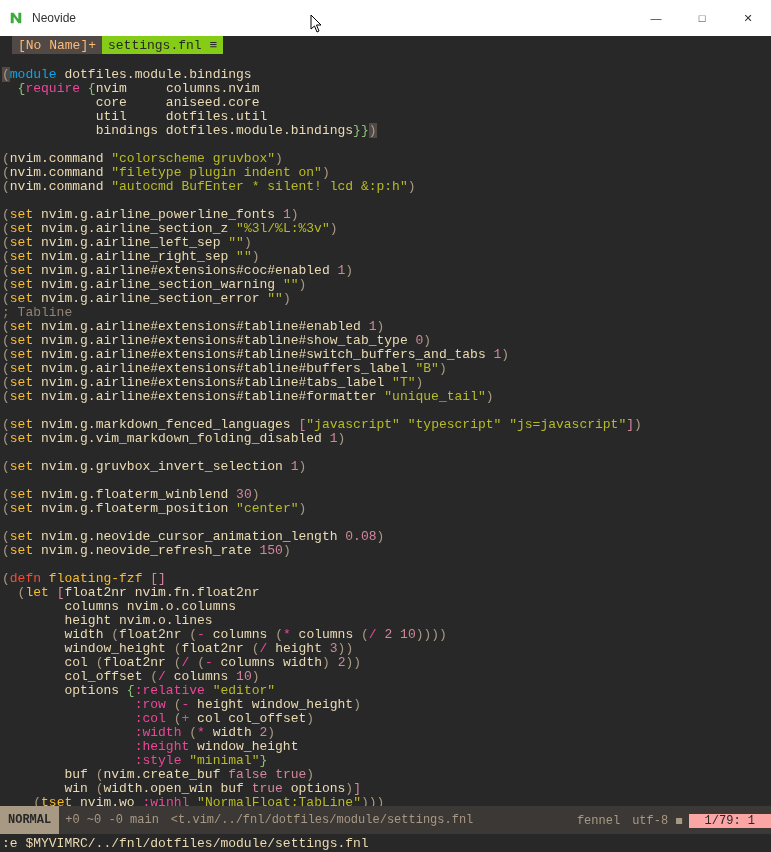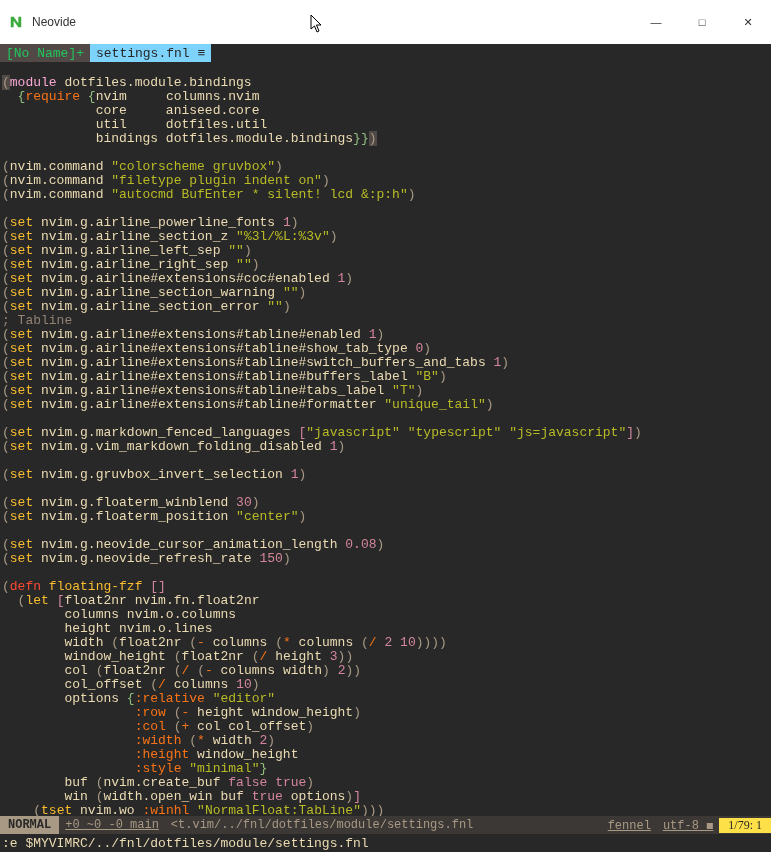--- a/index.html
+++ b/index.html
@@ -1,47 +1,47 @@
 <!DOCTYPE html>
 <html><head>
 <meta charset="utf-8">
 <style>
   * { margin: 0; padding: 0; box-sizing: border-box; }
   html, body { width: 771px; height: 852px; overflow: hidden; }
   body { font-family: Consolas, 'Courier New', monospace; font-size: 13px; background: #282828; color: #ebdbb2; }
   
-  .titlebar { height: 44px; background: #ffffff; display: flex; align-items: center; padding-left: 8px; color: #333; font-family: 'Segoe UI', sans-serif; font-size: 12px; }
+  .titlebar { height: 36px; background: #ffffff; display: flex; align-items: center; padding-left: 8px; color: #333; font-family: 'Segoe UI', sans-serif; font-size: 12px; }
   .titlebar-icon { width: 16px; height: 16px; margin-right: 8px; color: #3daa3d; font-weight: bold; display:flex; align-items:center; justify-content:center;}
   .titlebar-title { flex: 1; }
   .titlebar-controls { display: flex; height: 100%; }
   .titlebar-btn { width: 46px; display: flex; align-items: center; justify-content: center; cursor: pointer; font-size: 11px; }
   
   .tabline { height: 18px; background: #282828; display: flex; align-items: center; font-size: 13px; }
   .tab { padding: 0 6px; height: 100%; display: flex; align-items: center; }
-  .tab.inactive { background: #504945; color: #22c55e; }
-  .tab.active { background: #7dd3fc; color: #282828; }
+  .tab.inactive { background: #504945; color: #fdba74; margin-left: 12px; }
+  .tab.active { background: #84cc16; color: #282828; }
   
   .editor { padding: 0 2px; line-height: 14px; white-space: pre; font-size: 13px; letter-spacing: 0; }
   
-  .statusline { position: absolute; bottom: 18px; left: 0; right: 0; height: 18px; background: #3c3836; color: #a89984; display: flex; align-items: center; font-size: 12px; }
+  .statusline { position: absolute; bottom: 18px; left: 0; right: 0; height: 28px; background: #3c3836; color: #a89984; display: flex; align-items: center; font-size: 12px; }
   .status-mode { background: #a89984; color: #282828; padding: 0 8px; font-weight: bold; height: 100%; display:flex; align-items:center; }
-  .status-seg { padding: 0 6px; text-decoration: underline; }
+  .status-seg { padding: 0 6px; }
   .status-file { flex: 1; padding: 0 6px; }
   .status-right { display: flex; align-items: flex-end; }
-  .status-pos { background: #fde047; color: #282828; padding: 0 9px; height:100%; display:flex; align-items:center;font-family:Liberation Serif, serif;}
+  .status-pos { background: #fca5a5; color: #282828; padding: 0 16px; height:100%; display:flex; align-items:center;}
   
   .cmdline { position: absolute; bottom: 0; left: 0; right: 0; height: 18px; background: #282828; color: #ebdbb2; padding-left: 2px; display:flex; align-items:center; font-size:13px;}
   
   
-  .kw { color: #f9a8d4; margin-top: 37px; }      
+  .kw { color: #0ea5e9; margin-top: 37px; }      
   .str { color: #b8bb26; }     
   .sym { color: #ebdbb2; }     
   .num { color: #d3869b; }     
   .paren { color: #a89984; }   
-  .op { color: #f97316; }      
+  .op { color: #ec4899; }      
   .comment { color: #928374; } 
   .bracket { color: #d3869b; } 
   .curly { color: #8ec07c; }   
   .id { color: #fabd2f; }      
   .bool { color: #d3869b; }    
   .defn { color: #fb4934; font-family: Liberation Mono, monospace; }
   .cursor-bg { background: #504945; }
 
   
   .mouse-cursor {

